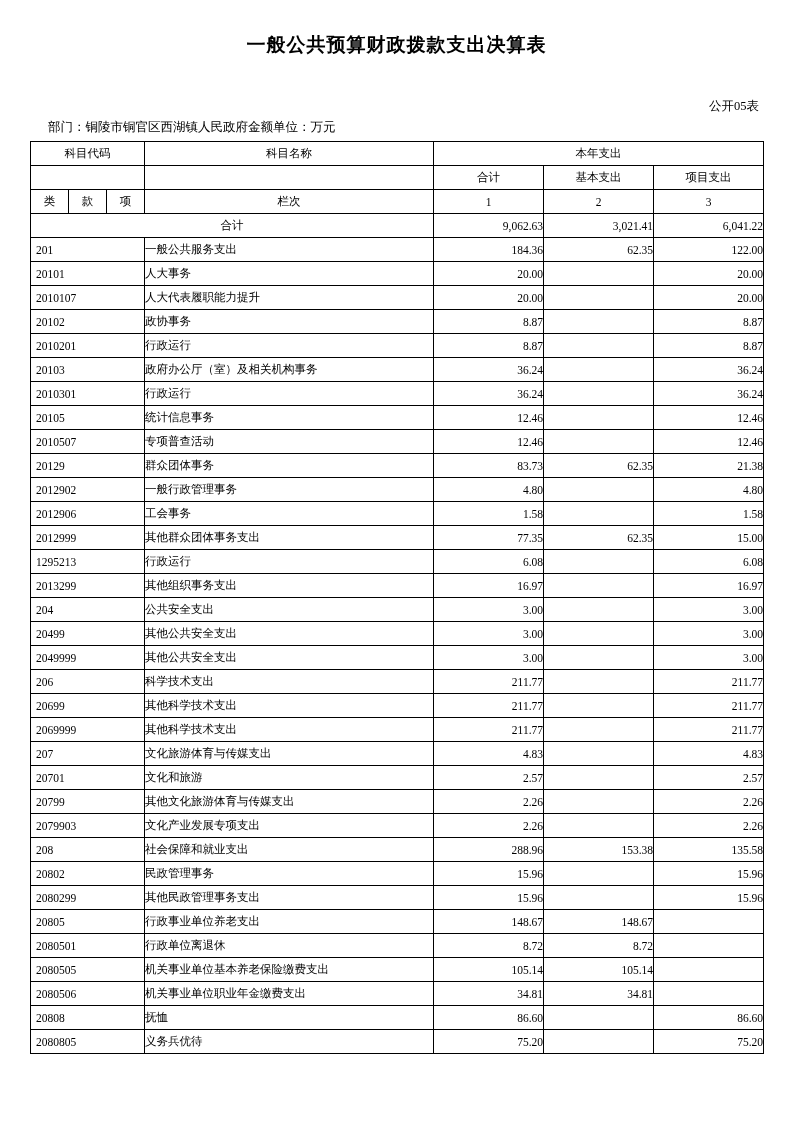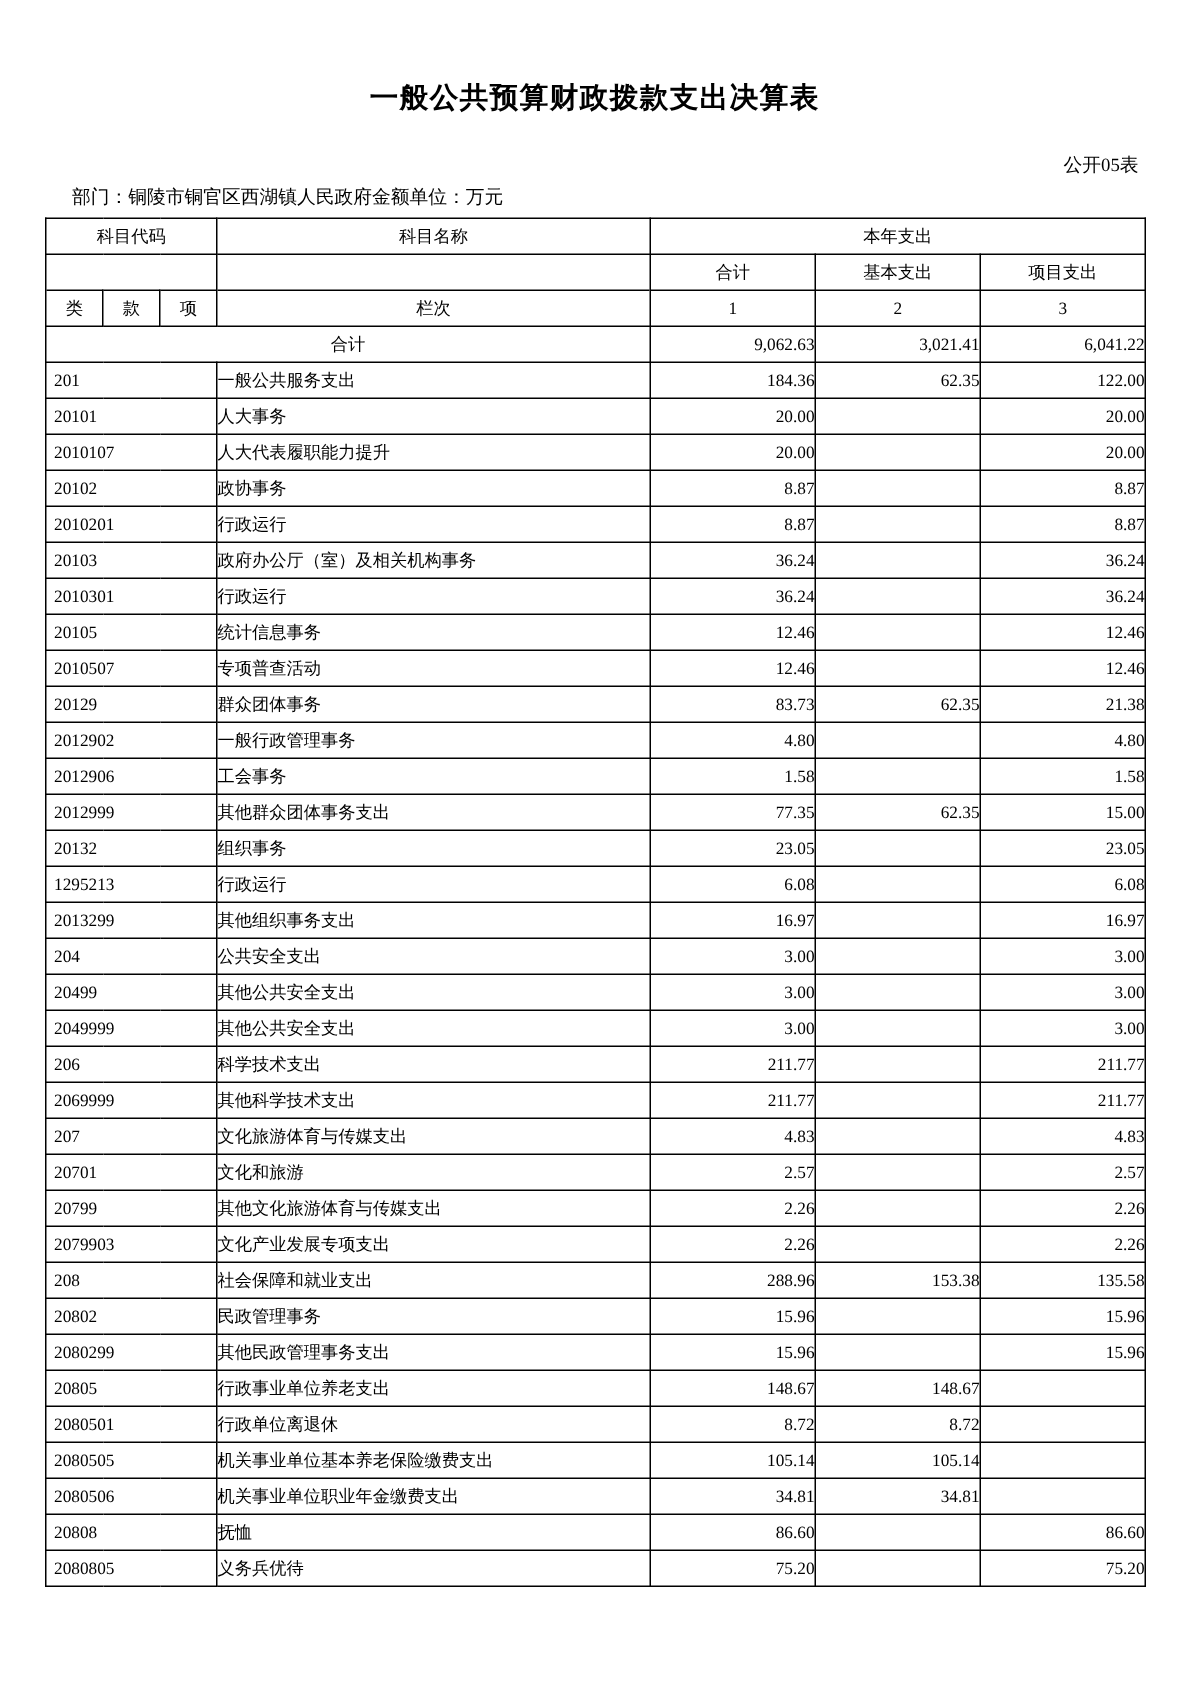--- a/index.html
+++ b/index.html
@@ -19,28 +19,28 @@
     height: 1122px;
     box-sizing: border-box;
     padding: 0 30px;
     position: relative;
   }
   .doc-title {
     text-align: center;
     font-size: 19px;
     font-weight: bold;
     letter-spacing: 1px;
-    margin-top: 52px;
+    margin-top: 32px;
     margin-bottom: 0;
     font-family: "Liberation Sans", sans-serif;
   }
   .sheet-code {
     text-align: right;
     font-size: 12.5px;
-    margin-top: 24px;
+    margin-top: 40px;
     padding-right: 4px;
   }
   .meta-row {
     display: flex;
     justify-content: flex-start;
     align-items: flex-end;
     font-size: 12.5px;
     margin-top: 4px;
     padding: 0 4px 0 18px;
   }
@@ -208,27 +208,20 @@
           <td class="num">1.58</td>
         </tr>
         <tr>
           <td colspan="3" class="code-cell c-left">2012999</td>
           <td class="name-cell indent2">其他群众团体事务支出</td>
           <td class="num">77.35</td>
           <td class="num">62.35</td>
           <td class="num">15.00</td>
         </tr>
         <tr>
-          <td colspan="3" class="code-cell c-left">20132</td>
-          <td class="name-cell indent1">组织事务</td>
-          <td class="num">23.05</td>
-          <td class="num"></td>
-          <td class="num">23.05</td>
-        </tr>
-        <tr>
           <td colspan="3" class="code-cell c-left">1295213</td>
           <td class="name-cell indent2">行政运行</td>
           <td class="num">6.08</td>
           <td class="num"></td>
           <td class="num">6.08</td>
         </tr>
         <tr>
           <td colspan="3" class="code-cell c-left">2013299</td>
           <td class="name-cell indent2">其他组织事务支出</td>
           <td class="num">16.97</td>
@@ -257,20 +250,27 @@
           <td class="num">3.00</td>
         </tr>
         <tr>
           <td colspan="3" class="code-cell c-left bold">206</td>
           <td class="name-cell indent0 bold">科学技术支出</td>
           <td class="num bold">211.77</td>
           <td class="num bold"></td>
           <td class="num bold">211.77</td>
         </tr>
         <tr>
+          <td colspan="3" class="code-cell c-left">20699</td>
+          <td class="name-cell indent1">其他科学技术支出</td>
+          <td class="num">211.77</td>
+          <td class="num"></td>
+          <td class="num">211.77</td>
+        </tr>
+        <tr>
           <td colspan="3" class="code-cell c-left">2069999</td>
           <td class="name-cell indent2">其他科学技术支出</td>
           <td class="num">211.77</td>
           <td class="num"></td>
           <td class="num">211.77</td>
         </tr>
         <tr>
           <td colspan="3" class="code-cell c-left bold">207</td>
           <td class="name-cell indent0 bold">文化旅游体育与传媒支出</td>
           <td class="num bold">4.83</td>

